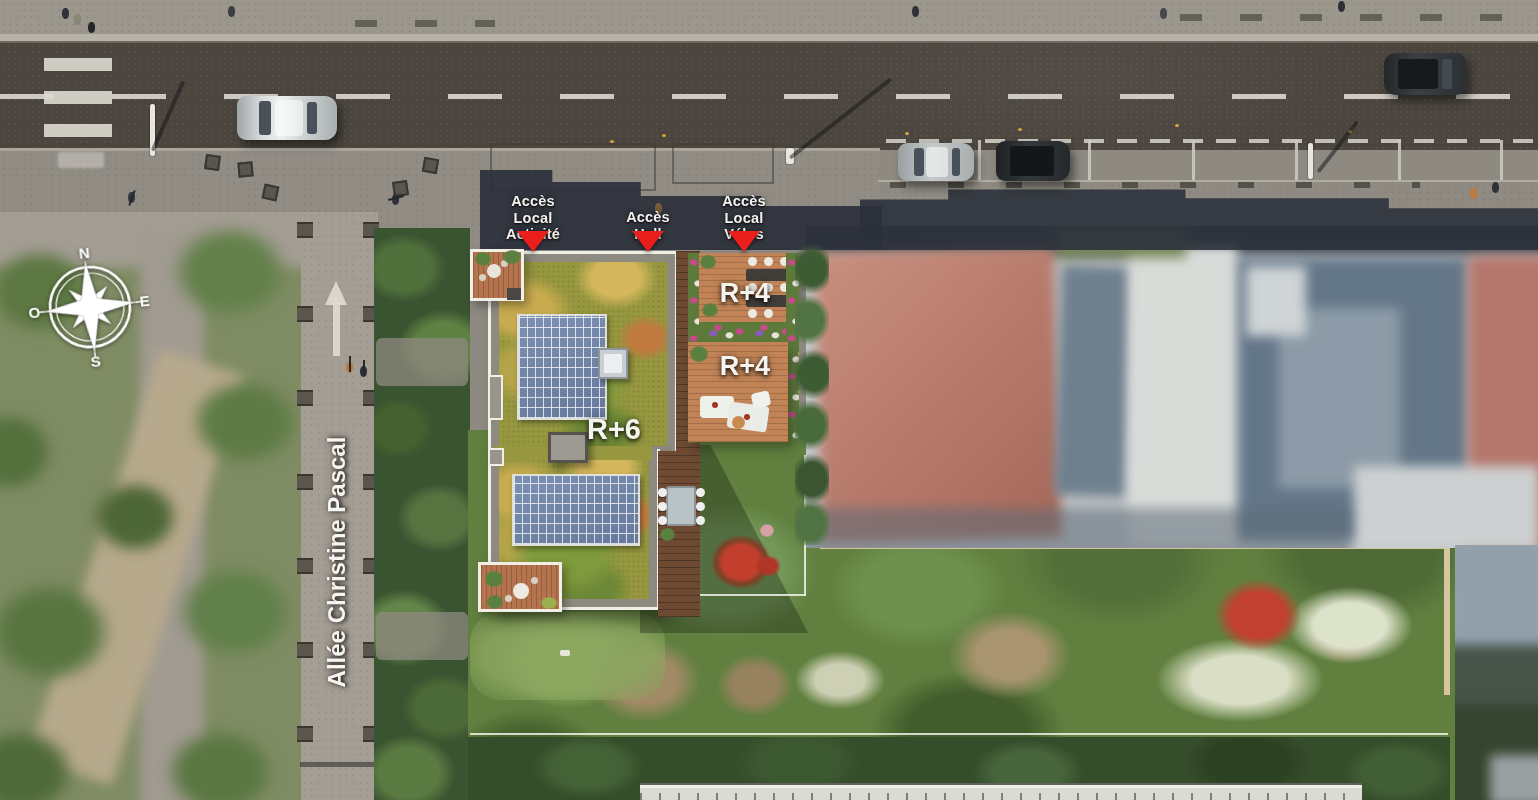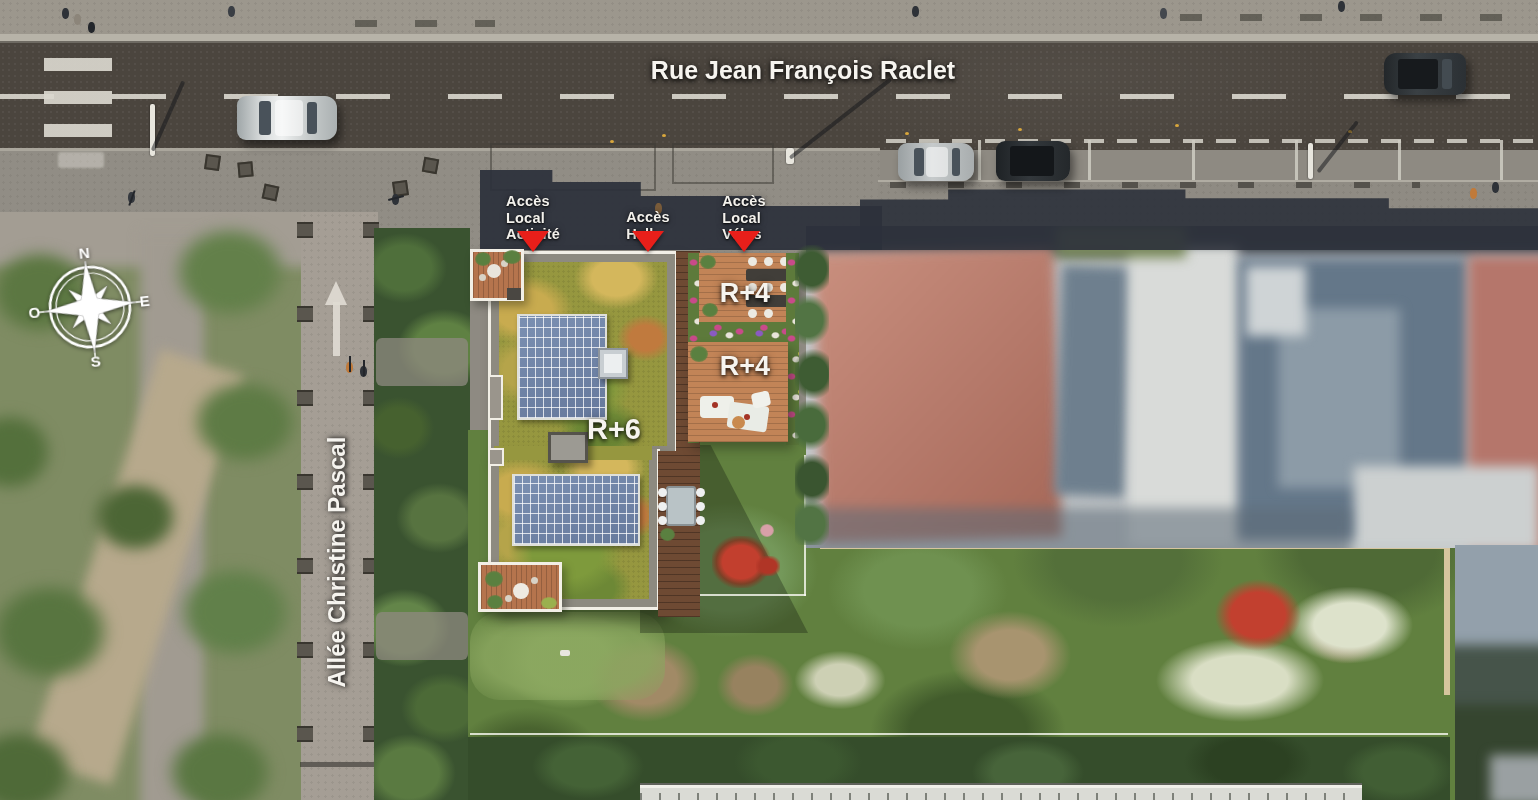--- a/index.html
+++ b/index.html
@@ -204,21 +204,21 @@
   .bikeline{width:2px;height:16px;background:#23262b;}
   .lamp{width:5px;background:#e8e6de;border-radius:2px;box-shadow:0 0 2px rgba(0,0,0,.6);}
   .lampshadow{width:4px;background:rgba(18,20,24,.5);border-radius:2px;}
 
   
   .maplabel{color:#f6f4ef;font-weight:600;text-shadow:0 2px 4px rgba(0,0,0,.85),0 0 8px rgba(0,0,0,.4);}
   .street-label{left:803px;top:56px;transform:translateX(-50%);font-size:25px;white-space:nowrap;}
   .alley-label{left:337px;top:562px;transform:translate(-50%,-50%) rotate(-90deg);font-size:24px;white-space:nowrap;}
   .blabel{transform:translate(-50%,-50%);font-size:27px;}
   .blabel.r5{font-size:29px;}
-  .access{text-align:left;color:#f3f1ec;font-size:14.5px;line-height:16.5px;font-weight:600;
+  .access{text-align:center;color:#f3f1ec;font-size:14.5px;line-height:16.5px;font-weight:600;
     letter-spacing:.2px;white-space:pre-line;transform:translateX(-50%);
     text-shadow:0 1px 2px rgba(0,0,0,.9),0 0 6px rgba(0,0,0,.55);}
   .marker{width:0;height:0;border-left:16px solid transparent;border-right:16px solid transparent;
     border-top:21px solid #e81f1a;transform:translateX(-50%);filter:drop-shadow(0 2px 2px rgba(0,0,0,.45));}
   .compass{left:28px;top:245px;width:124px;height:124px;transform:rotate(-6deg);
     filter:drop-shadow(0 1px 2px rgba(0,0,0,.55));}
   .compass text{fill:#fff;font-family:"Liberation Sans",sans-serif;font-size:15px;font-weight:700;}
 </style>
 </head>
 <body>
@@ -436,21 +436,20 @@
     <circle cx="62" cy="62" r="40" fill="none" stroke="#fff" stroke-width="2.6"></circle>
     <circle cx="62" cy="62" r="34" fill="none" stroke="#fff" stroke-width="1.2"></circle>
     <path d="M81.8,42.2 L70,62 L81.8,81.8 L62,70 L42.2,81.8 L54,62 L42.2,42.2 L62,54 Z" fill="#fff" stroke="rgba(0,0,0,.25)" stroke-width=".6"></path>
     <path d="M62,16 L70,54 L108,62 L70,70 L62,108 L54,70 L16,62 L54,54 Z" fill="#fff" stroke="rgba(0,0,0,.3)" stroke-width=".6"></path>
     <text x="62" y="13" text-anchor="middle">N</text>
     <text x="117" y="67" text-anchor="middle" font-size="11">E</text>
     <text x="62" y="122" text-anchor="middle" font-size="12">S</text>
     <text x="6" y="67" text-anchor="middle" font-size="12">O</text>
   </svg>
 
-  <div class="maplabel street-label">Rue Jean François Raclet</div>
   <div class="maplabel alley-label">Allée Christine Pascal</div>
   <div class="maplabel blabel r5" style="left:614px;top:429px">R+6</div>
   <div class="maplabel blabel" style="left:745px;top:293px">R+4</div>
   <div class="maplabel blabel" style="left:745px;top:366px">R+4</div>
 
   <div class="access" style="left:533px;top:193px">Accès
 Local
 Activité</div>
   <div class="access" style="left:648px;top:209px">Accès
 Hall</div>

